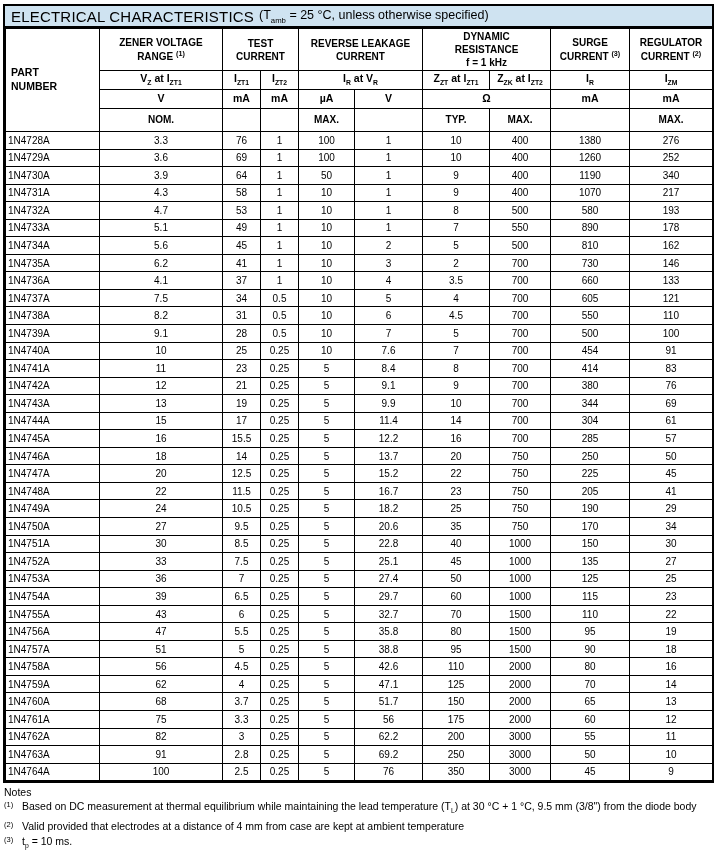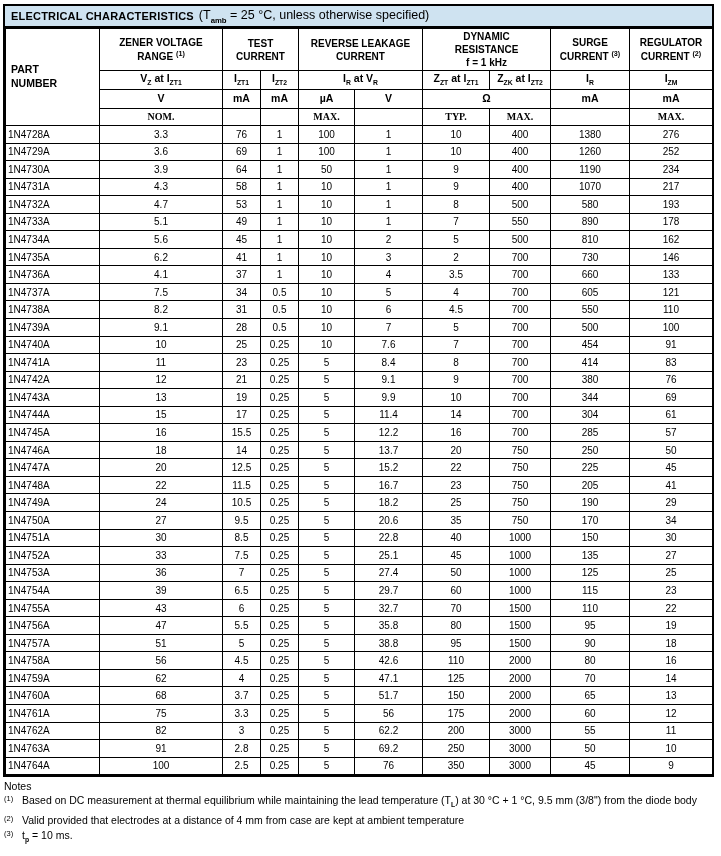--- a/index.html
+++ b/index.html
@@ -15,21 +15,21 @@
   .outer { border: 2px solid #000; width: 711px; }
 
   .title-bar {
     background: #cfe3f1;
     border-bottom: 2px solid #000;
     height: 22px;
     display: flex; align-items: center;
     padding: 0 6px;
     white-space: nowrap;
   }
-  .title-main { font-weight: bold; font-size: 11px; letter-spacing: 0.2px; }
+  .title-main { font-weight: normal; font-size: 15px; letter-spacing: 0.2px; }
   .title-cond { font-size: 12.5px; margin-left: 5px; }
   .title-cond sub, .title-main sub { font-size: 0.62em; }
 
   table.data-table {
     border-collapse: collapse;
     table-layout: fixed;
     width: 707px;
   }
   .data-table th, .data-table td {
     border: 1px solid #000;
@@ -46,22 +46,22 @@
   th.part-hd {
     text-align: left;
     vertical-align: middle;
     padding-left: 5px;
     white-space: pre-line;
     font-size: 10.5px;
   }
   tr.group-row th { height: 42px; white-space: pre-line; }
   tr.symbol-row th { height: 18px; font-size: 10.5px; }
   tr.unit-row th { height: 19px; font-size: 10.5px; }
-  tr.limit-row th { height: 17px; font-size: 10px; font-family: Liberation Serif, serif; }
-  sub { font-size: 0.65em; font-weight: bold; }
+  tr.limit-row th { height: 23px; font-size: 10px; }
+  sub { font-size: 0.65em; }
   sup { font-size: 0.72em; }
 
   .data-table tbody tr { height: 17.55px; }
   .data-table td { font-size: 10px; padding: 0 2px; }
   td.part { text-align: left; }
   td.val  { text-align: center; }
 
   .notes { width: 711px; margin-top: 3px; font-size: 10.5px; }
   .notes-heading { font-weight: normal; font-size: 10.5px; margin: 1px 0 2px 1px; }
   .note { display: flex; margin: 0 0 2px 1px; line-height: 13.5px; }
@@ -168,21 +168,21 @@
           <tr>
             <td class="part">1N4730A</td>
             <td class="val">3.9</td>
             <td class="val">64</td>
             <td class="val">1</td>
             <td class="val">50</td>
             <td class="val">1</td>
             <td class="val">9</td>
             <td class="val">400</td>
             <td class="val">1190</td>
-            <td class="val">234</td>
+            <td class="val">340</td>
           </tr>
           <tr>
             <td class="part">1N4731A</td>
             <td class="val">4.3</td>
             <td class="val">58</td>
             <td class="val">1</td>
             <td class="val">10</td>
             <td class="val">1</td>
             <td class="val">9</td>
             <td class="val">400</td>

